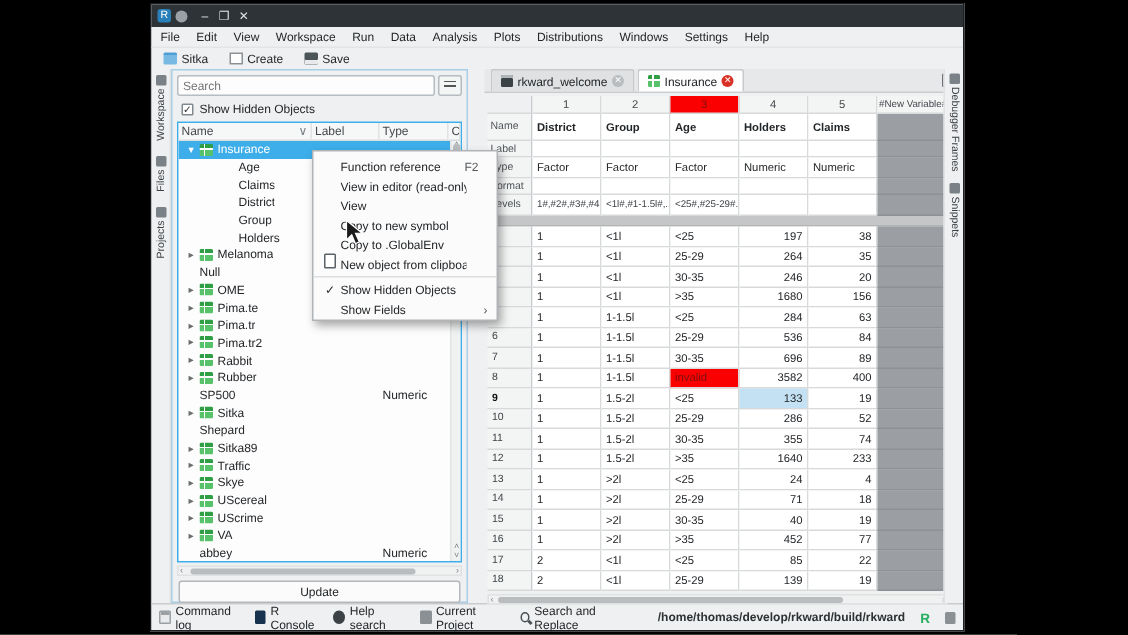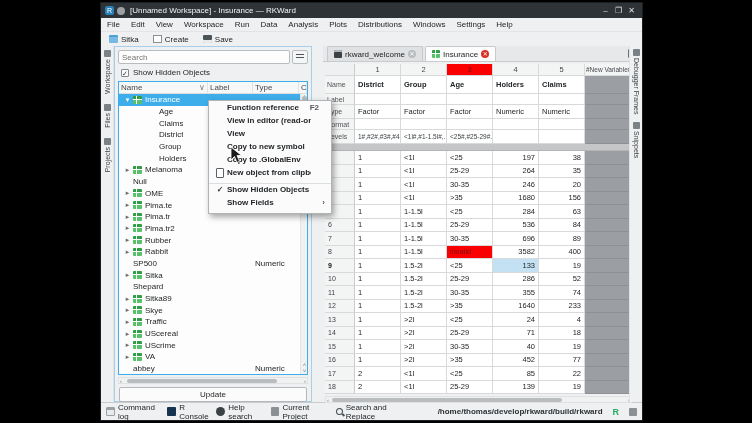--- a/index.html
+++ b/index.html
@@ -89,21 +89,21 @@
     border:1px solid #dfe1e2; font-size:6px; color:#7b8287; }
   .hthumb { position:absolute; left:8px; top:1px; height:4px; border-radius:2px; background:#b9bdc0; }
   .browser .hthumb { width:150px; }
   .hscroll .la { position:absolute; left:1px; top:0; } .hscroll .ra { position:absolute; right:1px; top:0; }
   .updatebtn { position:absolute; left:4px; right:4px; top:340px; height:15px; background:#fbfbfb;
     border:1px solid #b4b8bc; border-radius:2px; text-align:center; line-height:14px; color:#232629; }
 
   
   .ctxmenu { position:absolute; left:107px; top:54px; width:124px; background:#fbfbfb;
     border:1px solid #b0b4b7; box-shadow:2px 3px 6px rgba(0,0,0,.35); z-index:50; padding:2px 0; }
-  .mitem { height:13px; display:flex; align-items:flex-start; padding:0 6px 0 4px; white-space:nowrap;font-weight:bold; }
+  .mitem { height:13px; display:flex; align-items:flex-end; padding:0 6px 0 4px; white-space:nowrap; }
   .mcheck { width:14px; font-size:8px; color:#2c3134; text-align:center; flex:0 0 auto; }
   .mitem.checked .mcheck::before { content:"✓"; }
   .mitem.clip .mcheck::before { content:""; display:inline-block; width:6px; height:8px;
     border:1px solid #5a6165; border-radius:1px; background:#fff; }
   .mlabel { flex:1; overflow:hidden; }
   .mshortcut { color:#55595d; margin-left:8px; }
   .marrow { width:6px; text-align:right; color:#55595d; }
   .mitem.submenu .marrow::before { content:"›"; }
   .mitem.separator { height:4px; padding:0; }
   .mitem.separator::before { content:""; display:block; width:100%; height:1px; background:#dcdee0; margin-top:2px; }
@@ -187,21 +187,20 @@
   .cursor { position:absolute; left:129px; top:100px; z-index:60; }
 </style>
 </head>
 <body>
 
 <div class="window">
 
   <div class="titlebar">
     <span class="appicon">R</span>
     <span class="appicon2"></span>
-    <span class="wtitle">[Unnamed Workspace] - Insurance — RKWard</span>
     <span class="winbtn">–</span>
     <span class="winbtn">❐</span>
     <span class="winbtn">✕</span>
   </div>
 
   <div class="menubar">
 
   <span class="menuitem">File</span>
       <span class="menuitem">Edit</span>
       <span class="menuitem">View</span>
@@ -368,29 +367,29 @@
               <span class="expander m-closed"></span>
               <span class="ticn m-df"></span>
               <span class="tname">Pima.tr2</span>
               <span class="ttype"></span>
 
             </div>
 
             <div class="titem">
               <span class="expander m-closed"></span>
               <span class="ticn m-df"></span>
+              <span class="tname">Rabbit</span>
+              <span class="ttype"></span>
+
+            </div>
+
+            <div class="titem">
+              <span class="expander m-closed"></span>
+              <span class="ticn m-df"></span>
               <span class="tname">Rubber</span>
-              <span class="ttype"></span>
-
-            </div>
-
-            <div class="titem">
-              <span class="expander m-closed"></span>
-              <span class="ticn m-df"></span>
-              <span class="tname">Rabbit</span>
               <span class="ttype"></span>
 
             </div>
 
             <div class="titem">
               <span class="expander"></span>
               <span class="ticn"></span>
               <span class="tname">SP500</span>
               <span class="ttype">Numeric</span>
 
@@ -416,29 +415,29 @@
               <span class="expander m-closed"></span>
               <span class="ticn m-df"></span>
               <span class="tname">Sitka89</span>
               <span class="ttype"></span>
 
             </div>
 
             <div class="titem">
               <span class="expander m-closed"></span>
               <span class="ticn m-df"></span>
+              <span class="tname">Traffic</span>
+              <span class="ttype"></span>
+
+            </div>
+
+            <div class="titem">
+              <span class="expander m-closed"></span>
+              <span class="ticn m-df"></span>
               <span class="tname">Skye</span>
-              <span class="ttype"></span>
-
-            </div>
-
-            <div class="titem">
-              <span class="expander m-closed"></span>
-              <span class="ticn m-df"></span>
-              <span class="tname">Traffic</span>
               <span class="ttype"></span>
 
             </div>
 
             <div class="titem">
               <span class="expander m-closed"></span>
               <span class="ticn m-df"></span>
               <span class="tname">UScereal</span>
               <span class="ttype"></span>
 
@@ -857,21 +856,21 @@
           <span class="vtext-down">Snippets</span>
         </span>
       </div>
 
     <svg class="cursor" width="12" height="18">
       <path d="M1 1 L1 14 L4.5 10.5 L7 16.5 L9.5 15.2 L7 9.5 L11.5 9.5 Z" fill="#1a1a1a" stroke="#fff" stroke-width="0.8"></path>
     </svg>
   </div>
 
   <div class="statusbar">
-    <span style="display:flex;">
+    <span style="display:flex;gap:10px">
 
         <span class="sbitem">
           <span class="sbicn m-log"></span>
           <span>Command log</span>
         </span>
 
         <span class="sbitem">
           <span class="sbicn m-console"></span>
           <span>R Console</span>
         </span>

